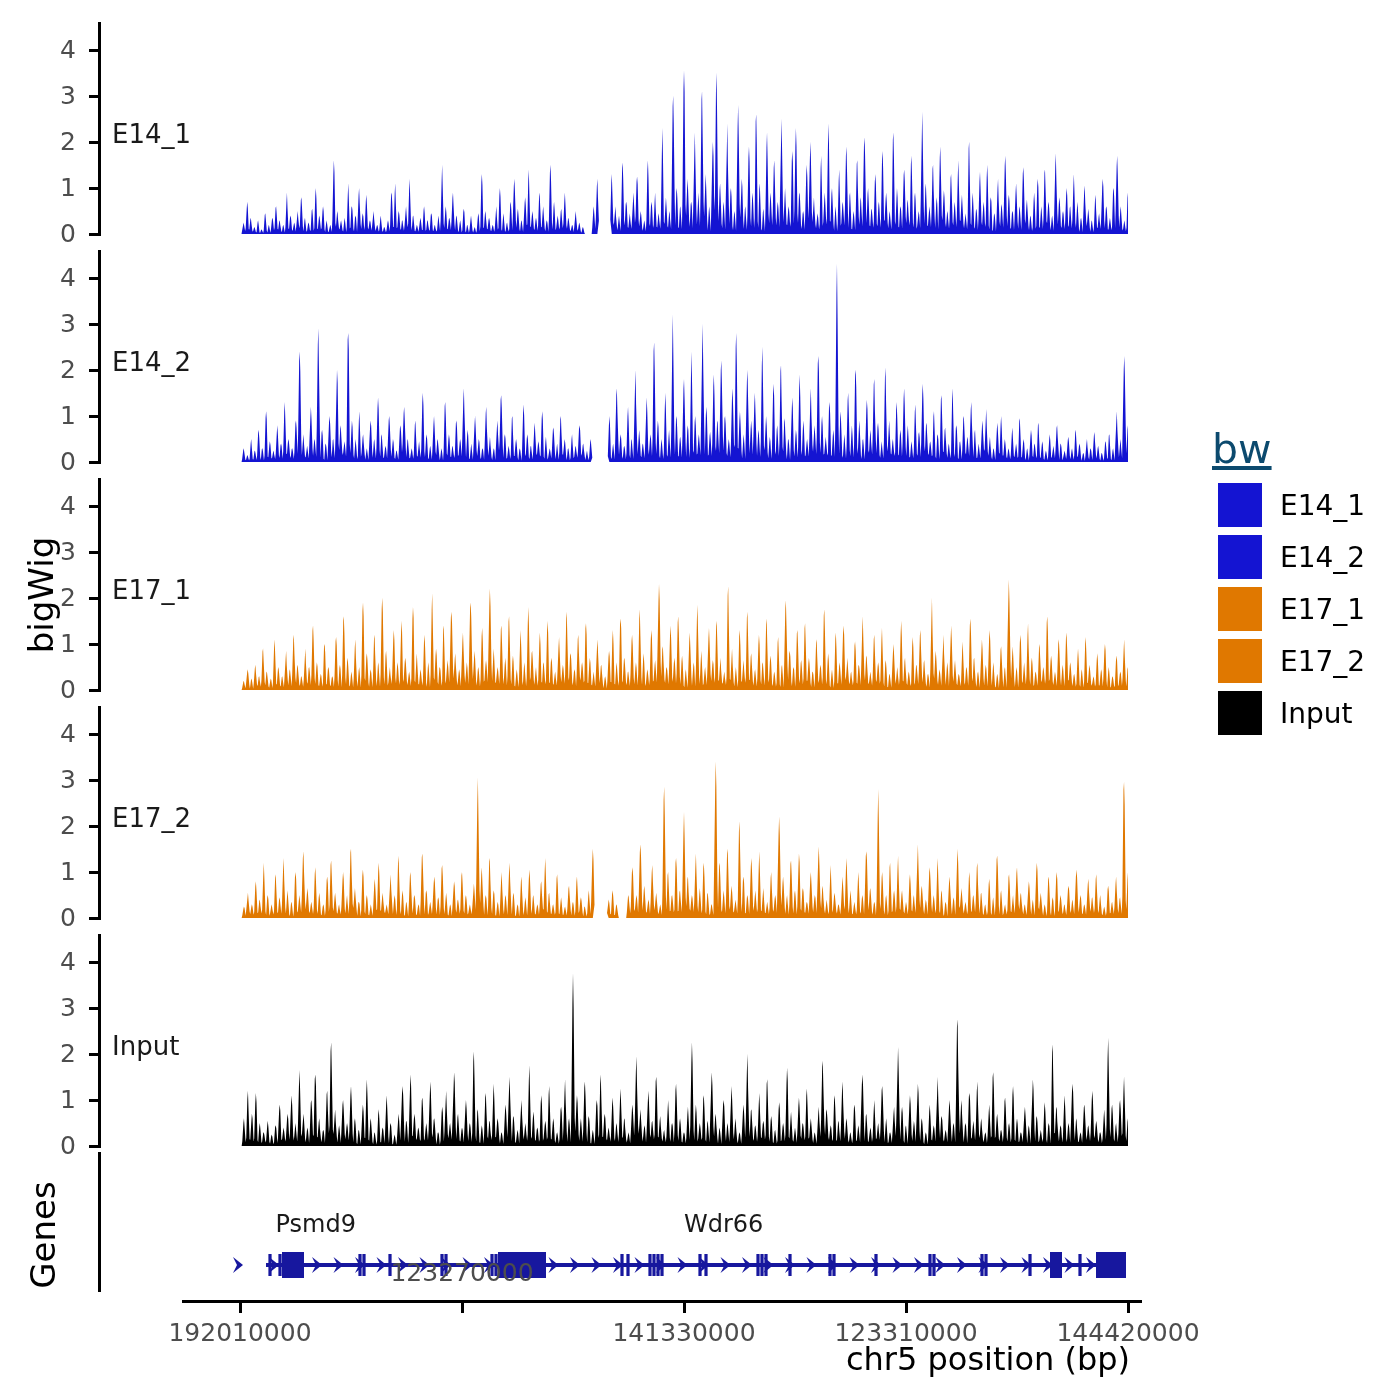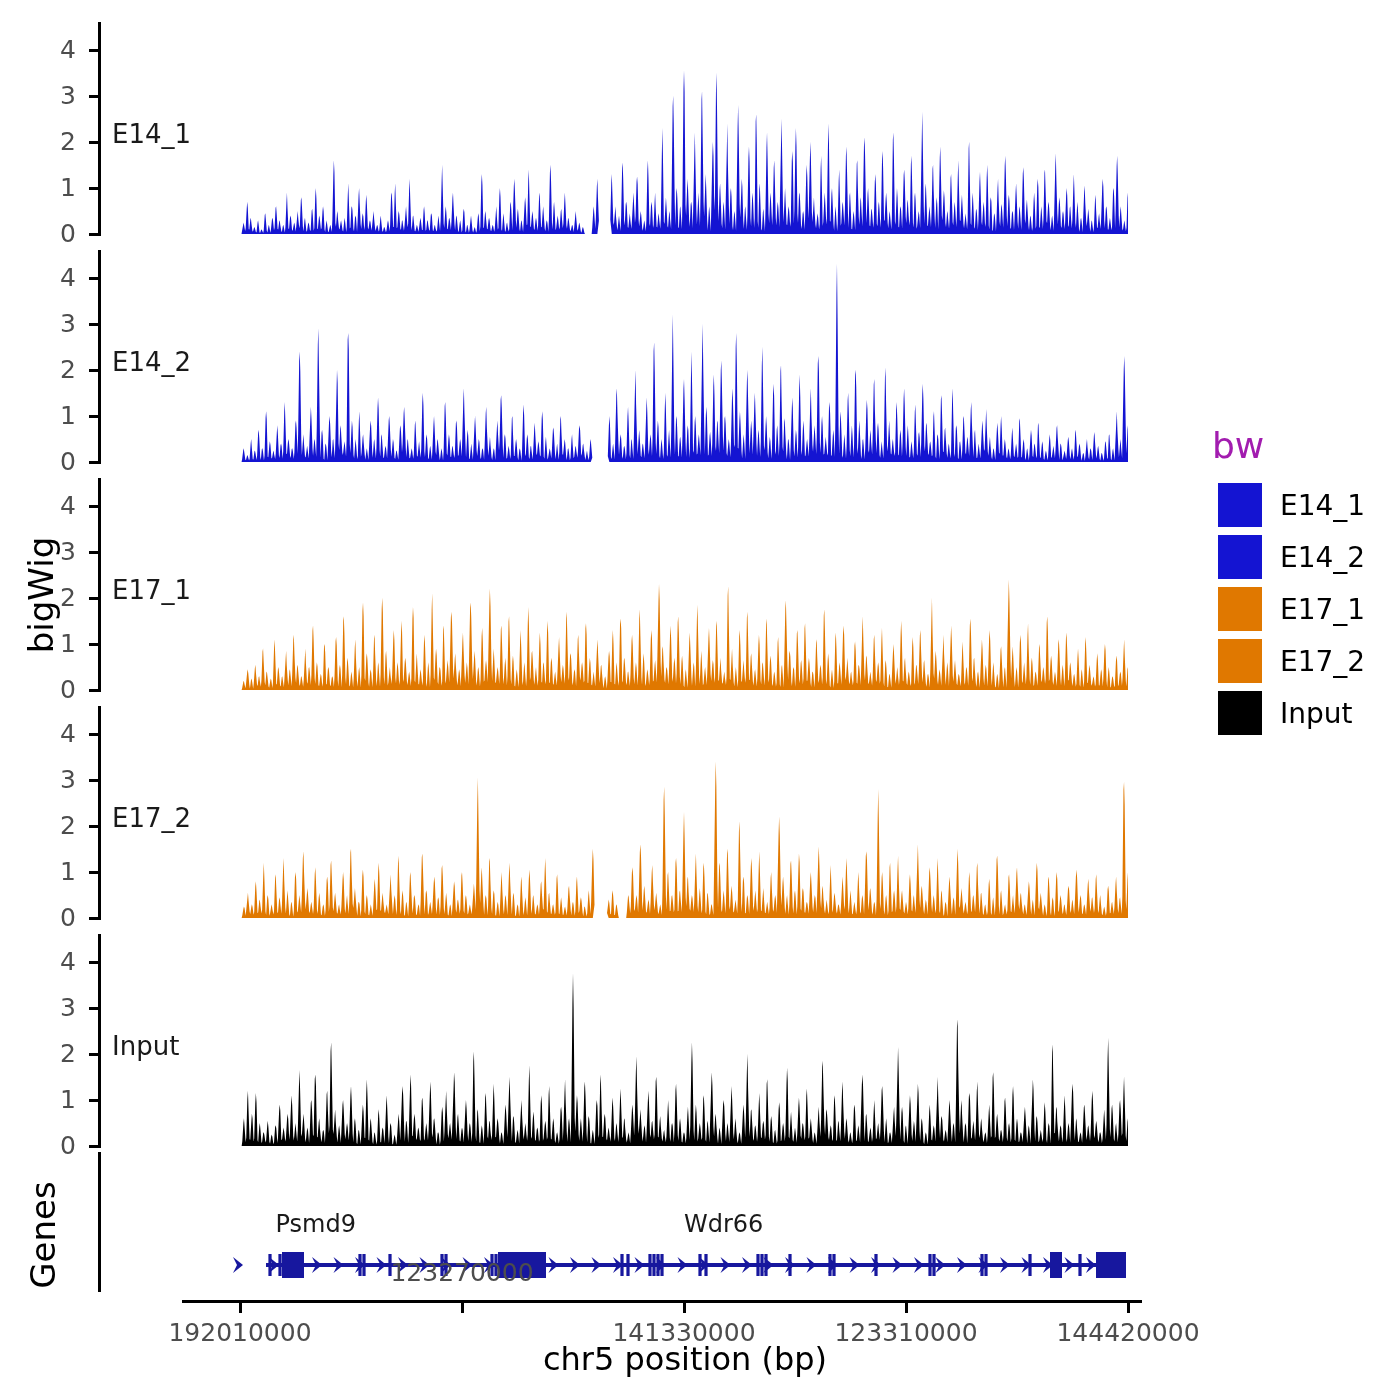--- a/index.html
+++ b/index.html
@@ -38,41 +38,42 @@
     position:absolute;
     font-size:34px;
     color:#000;
     transform-origin:50% 50%;
     white-space:nowrap;
   }
   .axis-title-x{
     position:absolute;
     font-size:32px;
     color:#000;
-    text-align:center;
+    text-align:right;
     white-space:nowrap;
   }
 
   
   .axis-line{position:absolute;background:#000;width:3px;}
   .x-axis-line{position:absolute;background:#000;height:3px;}
   .ytick{position:absolute;background:#000;height:3px;width:9px;}
   .xtick{position:absolute;background:#000;width:3px;height:10px;}
 
   
   .panel{position:absolute;overflow:hidden;}
   .panel svg{display:block;}
 
   
   .legend{position:absolute;}
   .legend-title{
     position:absolute;
-    font-size:36px;
-    color:#a21caf;
-    white-space:nowrap;
+    font-size:41px;
+    color:#0c4a6e;
+    white-space:nowrap;
+    text-decoration:underline;
   }
   .legend-row{position:absolute;height:46px;}
   .legend-key{
     position:absolute;left:0;top:0;
     width:44px;height:44px;
   }
   .legend-text{
     position:absolute;left:62px;top:6px;
     font-size:28px;color:#000;white-space:nowrap;
   }

